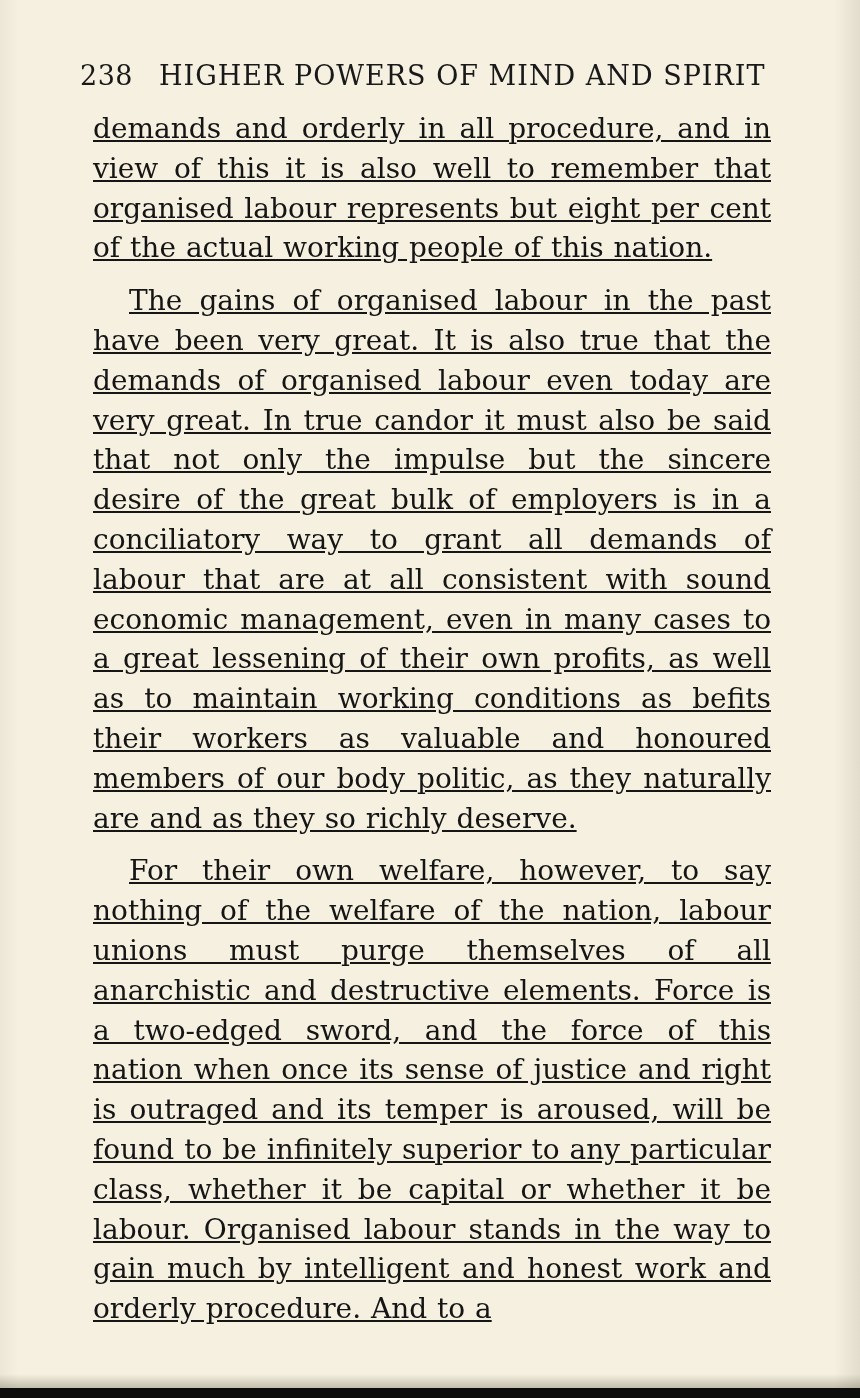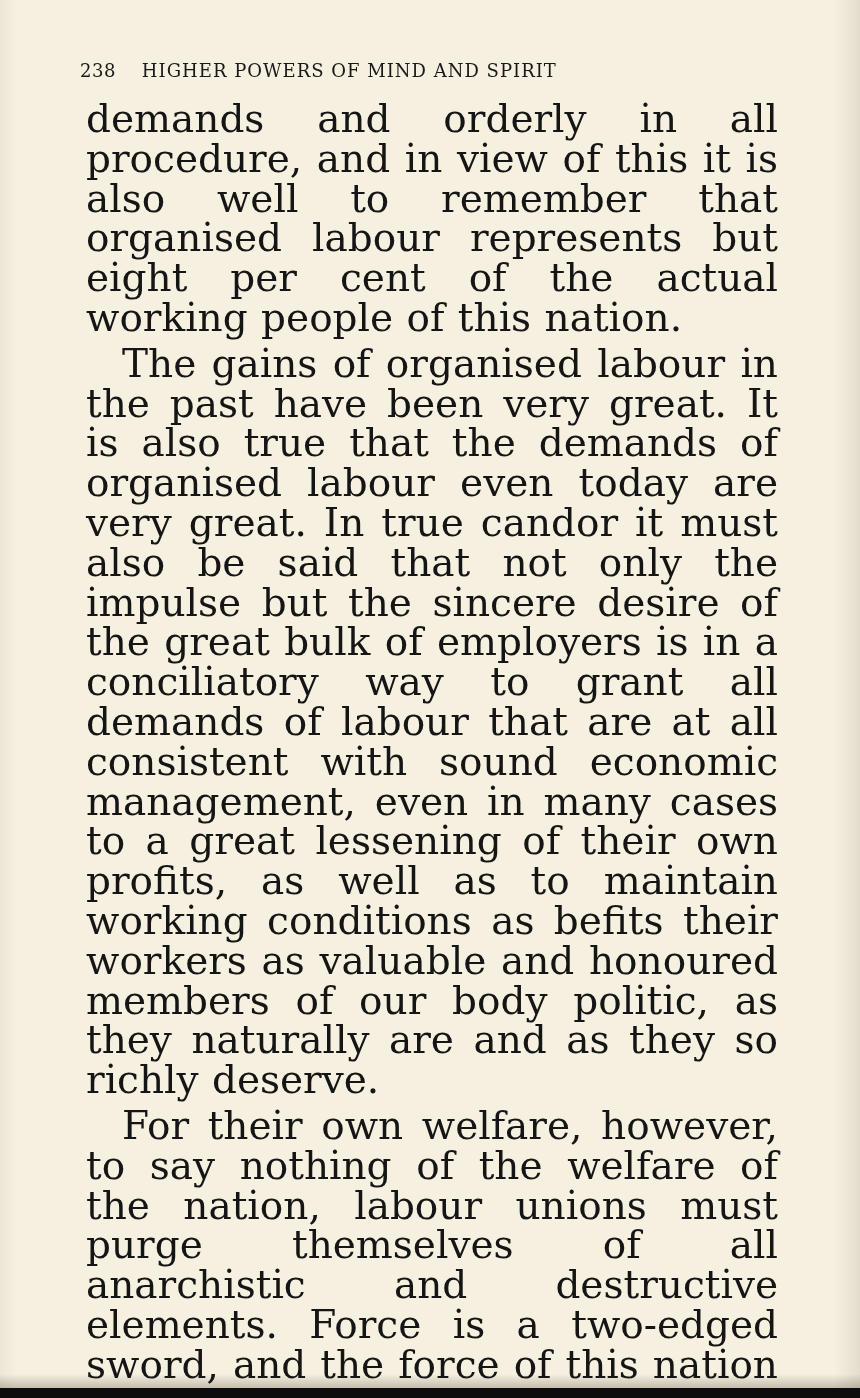--- a/index.html
+++ b/index.html
@@ -19,37 +19,38 @@
     box-sizing: border-box;
     width: 860px;
     height: 1388px;
     padding: 60px 76px 0 80px;
     background:
       linear-gradient(to left, rgba(60,50,30,0.10), rgba(60,50,30,0) 26px),
       linear-gradient(to right, rgba(60,50,30,0.05), rgba(60,50,30,0) 18px),
       #f5f0df;
   }
   .running-head {
-    font-size: 18px;
+    font-size: 27px;
     letter-spacing: 1px;
     white-space: nowrap;
     margin: 0 0 18px 0;
     color: #191919;
   }
   .page-num {
     margin-right: 26px;
     letter-spacing: 0.5px;
   }
   .body-text p {
-    margin: 6px;
-    font-size: 39px;
+    margin: 13px;
+    font-size: 28px;
     line-height: 39.8px;
     text-align: justify;
     word-spacing: 1px;
     color: #151515;
+    text-decoration: underline;
   }
   .body-text p.indent {
     text-indent: 36px;
   }
   .bottom-edge {
     position: absolute;
     left: 0;
     bottom: 0;
     width: 860px;
     height: 10px;

